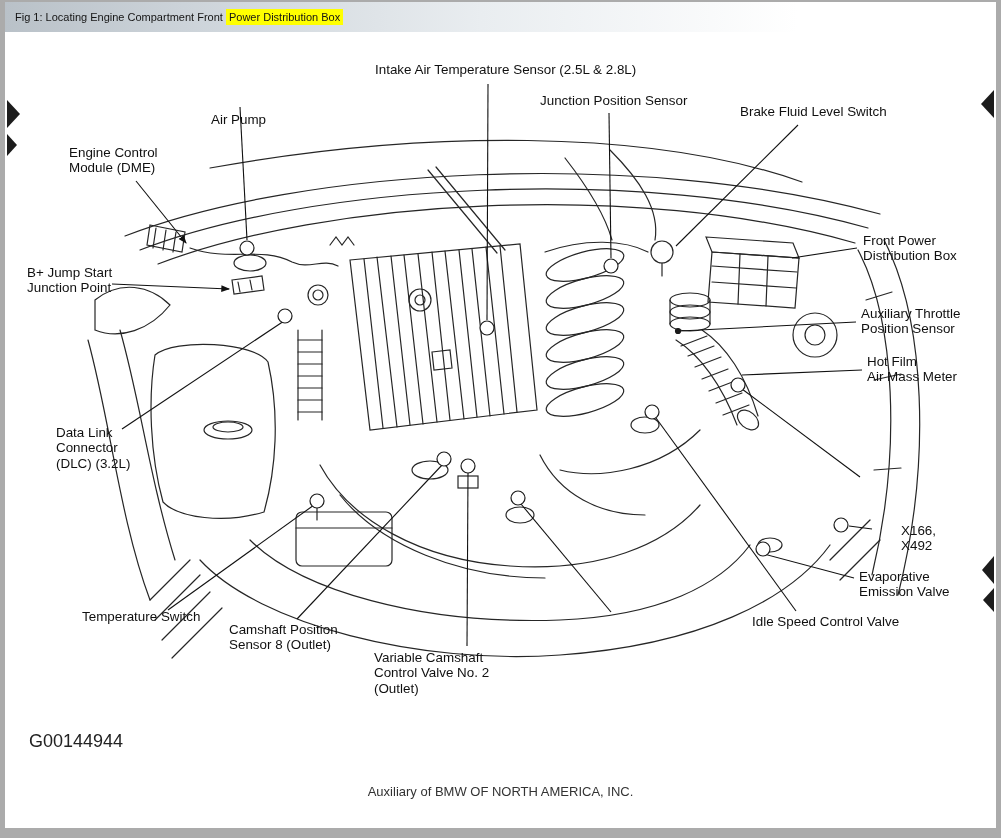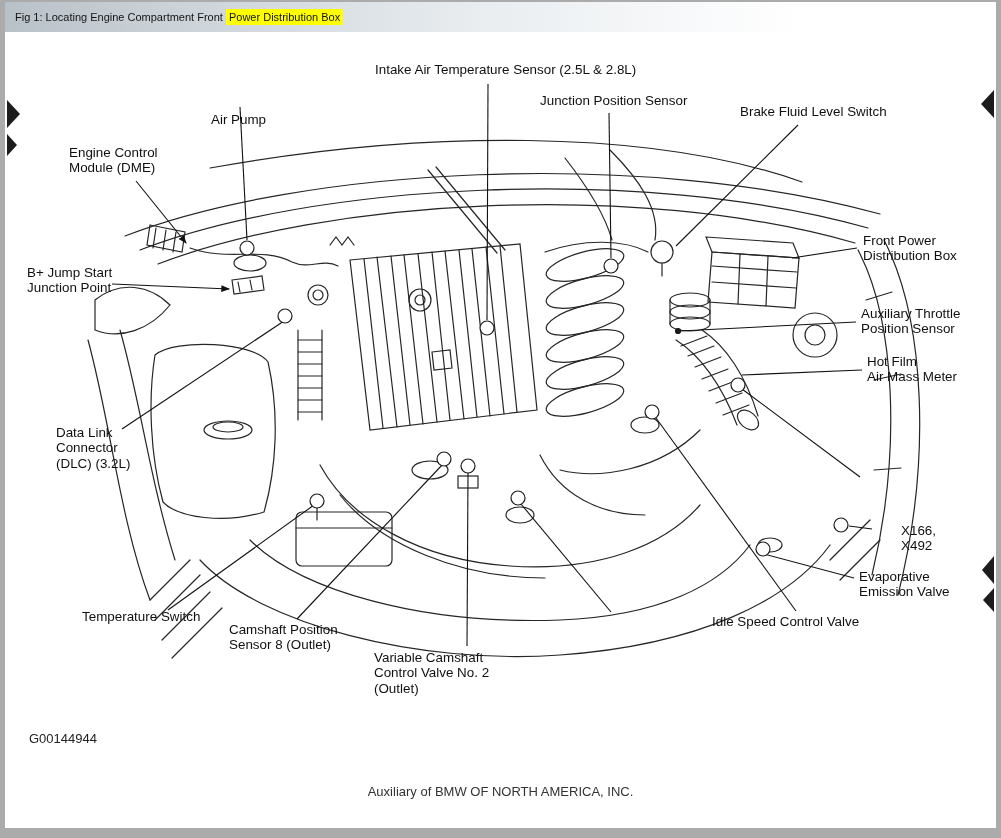--- a/index.html
+++ b/index.html
@@ -12,21 +12,21 @@
     background:linear-gradient(to right,#b9c1c8 0%,#ccd3d9 18%,#e9edf0 48%,#ffffff 80%);
     display:flex; align-items:center; padding-left:10px;
     font-size:11px; color:#141414; white-space:pre;
   }
   .hl { background:#ffff00; padding:2px 3px; }
   .lbl {
     position:absolute; font-size:13.4px; line-height:1.14; color:#101010;
     white-space:pre-line;
   }
   .art { position:absolute; left:0; top:0; }
-  .code { position:absolute; left:29px; top:731px; font-size:13px; color:#222; }
+  .code { position:absolute; left:29px; top:731px; font-size:18px; color:#222; }
   .courtesy { position:absolute; left:0; top:784px; width:1001px; text-align:center; font-size:13px; color:#333; }
 </style>
 </head>
 <body>
 
 <div class="frame">
   <div class="page"></div>
 
   <div class="titlebar">
     <span><span>Fig 1: Locating Engine Compartment Front </span><span class="hl">Power Distribution Box</span></span>
@@ -264,17 +264,17 @@
   <div class="lbl" style="left:877px; top:523px;margin-left:24px;">X166,
 X492</div>
   <div class="lbl" style="left:859px; top:569px;">Evaporative
 Emission Valve</div>
   <div class="lbl" style="left:82px;  top:609px;">Temperature Switch</div>
   <div class="lbl" style="left:229px; top:622px;">Camshaft Position
 Sensor 8 (Outlet)</div>
   <div class="lbl" style="left:374px; top:650px;">Variable Camshaft
 Control Valve No. 2
 (Outlet)</div>
-  <div class="lbl" style="left:712px; top:614px;">Idle Speed Control Valve</div>
+  <div class="lbl" style="left:752px; top:614px;">Idle Speed Control Valve</div>
 
   <div class="code">G00144944</div>
   <div class="courtesy">Auxiliary of BMW OF NORTH AMERICA, INC.</div>
 </div>
 
 </body></html>

